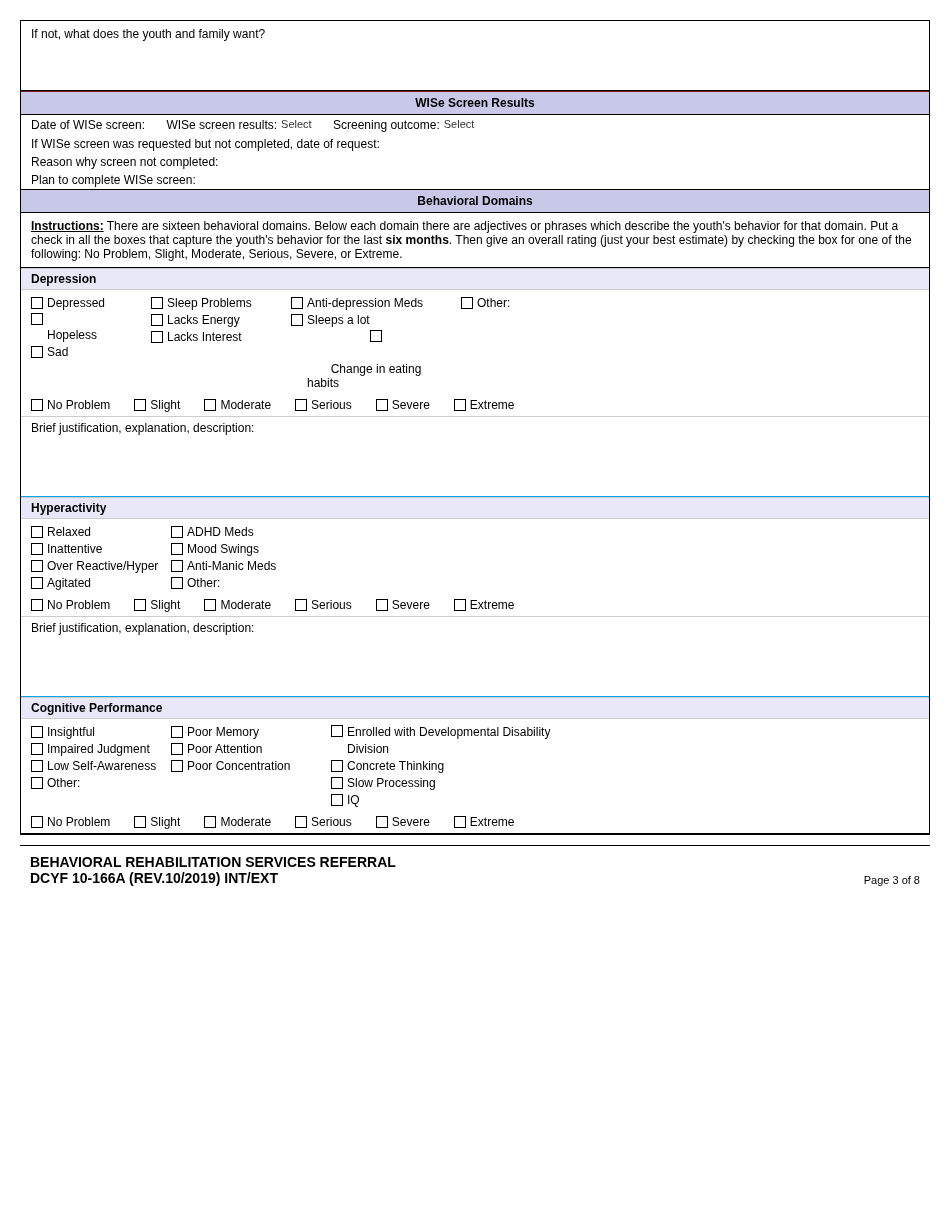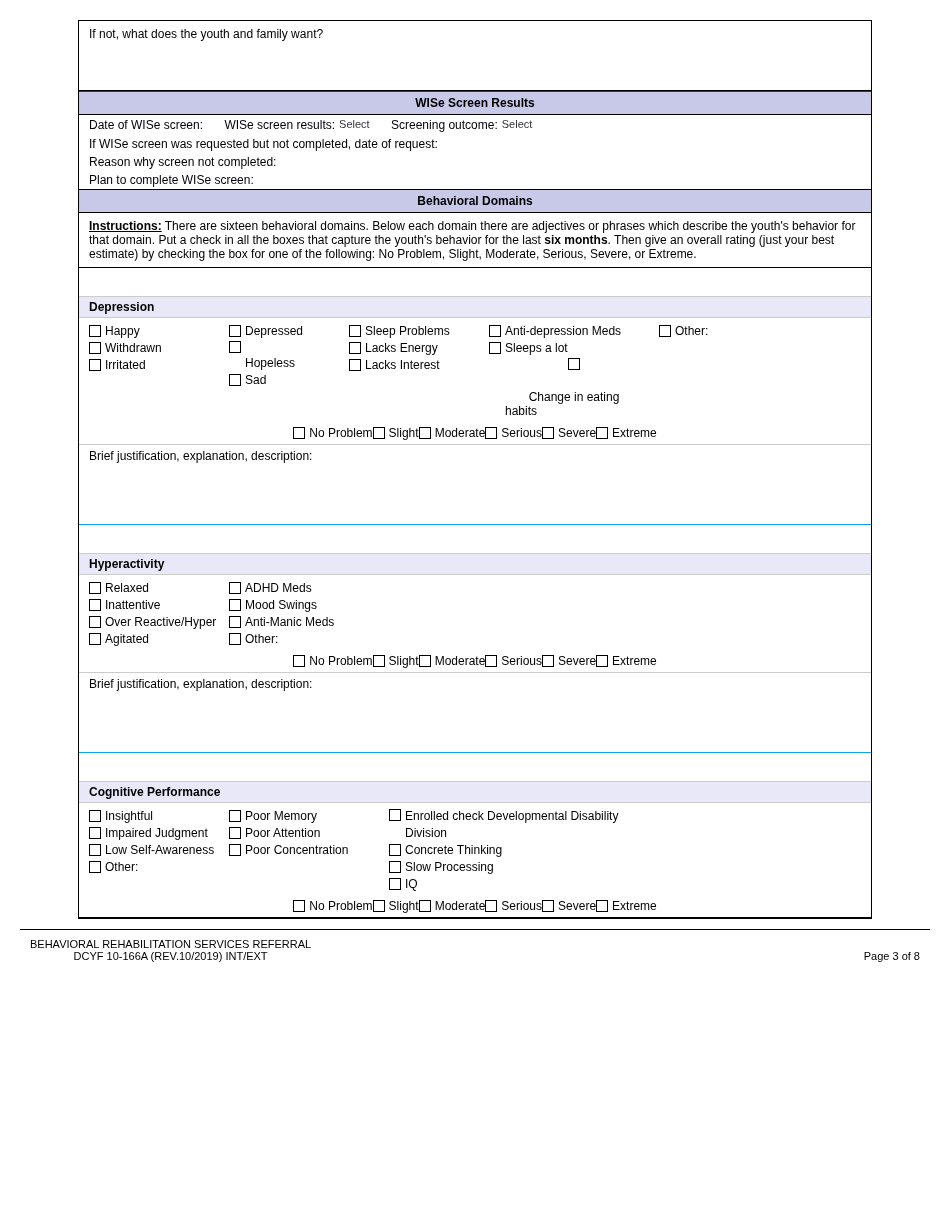--- a/index.html
+++ b/index.html
@@ -4,21 +4,21 @@
   <style>
     * { box-sizing: border-box; margin: 0; padding: 0; }
     body {
       font-family: Arial, sans-serif;
       font-size: 12px;
       background: #fff;
       color: #000;
       padding: 20px;
     }
     .page-container {
-      width: 794px;
+      width: 910px;
       margin: 0 auto;
       border: 1px solid #000;
     }
     .section {
       border-bottom: 1px solid #000;
     }
     .section-header {
       background-color: #c8c8e8;
       text-align: center;
       font-weight: bold;
@@ -45,65 +45,62 @@
     .instructions-section {
       padding: 6px 10px;
       border-bottom: 1px solid #000;
     }
     .domain-header {
       background-color: #e8e8f8;
       font-weight: bold;
       padding: 3px 10px;
       border-bottom: 1px solid #ccc;
       border-top: 1px solid #ccc;
-      margin-top: 28px;
     }
     .checkbox-item {
       display: flex;
       align-items: center;
       gap: 4px;
       min-width: 130px;
     }
     .checkbox {
       width: 12px;
       height: 12px;
       border: 1px solid #000;
       display: inline-block;
       flex-shrink: 0;
     }
     .rating-row {
       display: flex;
       align-items: center;
-      gap: 0;
+      gap: 24px;
       padding: 4px 10px;
       border-bottom: 1px solid #ccc;
-      justify-content: center;
     }
     .rating-item {
       display: flex;
       align-items: center;
       gap: 4px;
     }
     .brief-just {
       min-height: 80px;
       padding: 4px 10px;
       border-bottom: 1px solid #0ea5e9;
     }
     .footer {
       padding: 8px 10px;
       display: flex;
       justify-content: space-between;
       align-items: flex-end;
       border-top: 1px solid #000;
       margin-top: 10px;
     }
     .footer-left {
-      font-size: 11px;
-      font-weight: normal;
-      text-align: center;
+      font-size: 14px;
+      font-weight: bold;
     }
     .footer-right {
       font-size: 11px;
     }
     .top-textarea {
       min-height: 70px;
       padding: 6px 10px;
       border-bottom: 1px solid #000;
     }
     .select-inline {
@@ -163,34 +160,20 @@
 
   <div class="instructions-section">
     <span class="bold underline">Instructions:</span><span>  There are sixteen behavioral domains.  Below each domain there are adjectives or phrases which describe the youth's behavior for that domain.  Put a check in all the boxes that capture the youth's behavior for the last </span><span class="bold">six months</span><span>.  Then give an overall rating (just your best estimate) by checking the box for one of the following:  No Problem, Slight, Moderate, Serious, Severe, or Extreme.</span>
   </div>
 
   <div class="domain-header">
     <span>Depression</span>
   </div>
   <div class="domain-checkboxes">
 
-    <div class="domain-col">
-      <div class="checkbox-item">
-        <span class="checkbox"></span>
-        <span>Happy</span>
-      </div>
-      <div class="checkbox-item">
-        <span class="checkbox"></span>
-        <span>Withdrawn</span>
-      </div>
-      <div class="checkbox-item">
-        <span class="checkbox"></span>
-        <span>Irritated</span>
-      </div>
-    </div>
 
     <div class="domain-col" style="min-width:120px;">
       <div style="display:flex;align-items:flex-start;gap:4px;">
         <div style="display:flex;flex-direction:column;gap:3px;">
           <div style="display:flex;gap:4px;align-items:center;">
             <span class="checkbox"></span>
             <span>Depressed</span>
           </div>
           <div style="display:flex;gap:4px;align-items:center;">
             <span class="checkbox"></span>
@@ -388,21 +371,21 @@
       <div class="checkbox-item">
         <span class="checkbox"></span>
         <span>Poor Concentration</span>
       </div>
     </div>
 
     <div class="domain-col" style="min-width:240px;">
       <div style="display:flex;flex-direction:column;gap:3px;">
         <div style="display:flex;align-items:flex-start;gap:4px;">
           <span class="checkbox"></span>
-          <span>Enrolled check Developmental Disability</span>
+          <span>Enrolled with Developmental Disability</span>
         </div>
         <div style="padding-left:16px;">Division</div>
         <div style="display:flex;align-items:center;gap:4px;">
           <span class="checkbox"></span>
           <span>Concrete Thinking</span>
         </div>
         <div style="display:flex;align-items:center;gap:4px;">
           <span class="checkbox"></span>
           <span>Slow Processing</span>
         </div>

